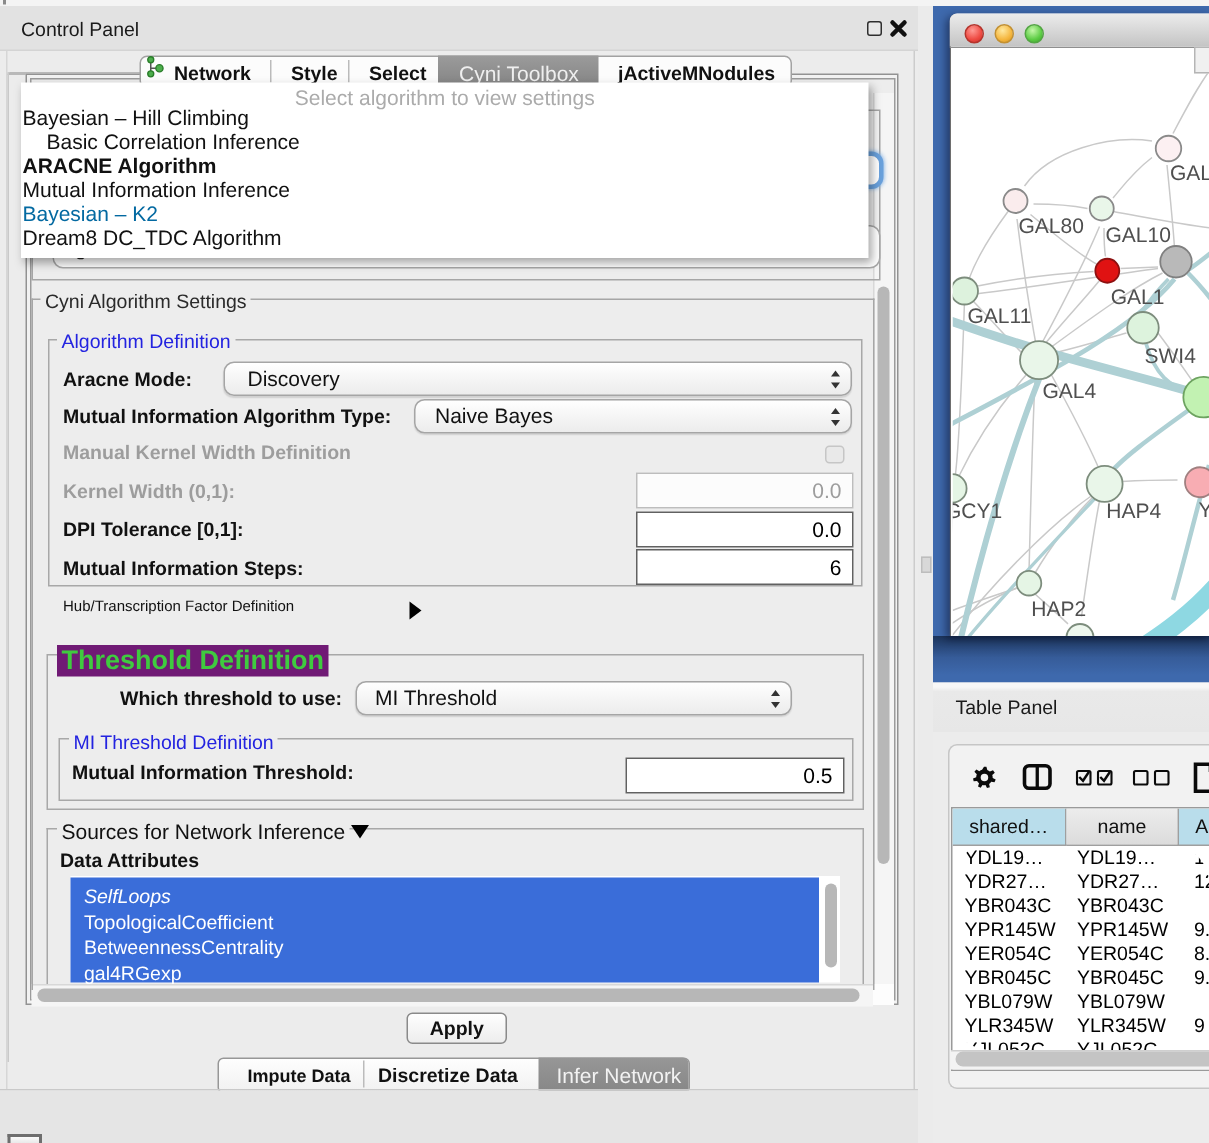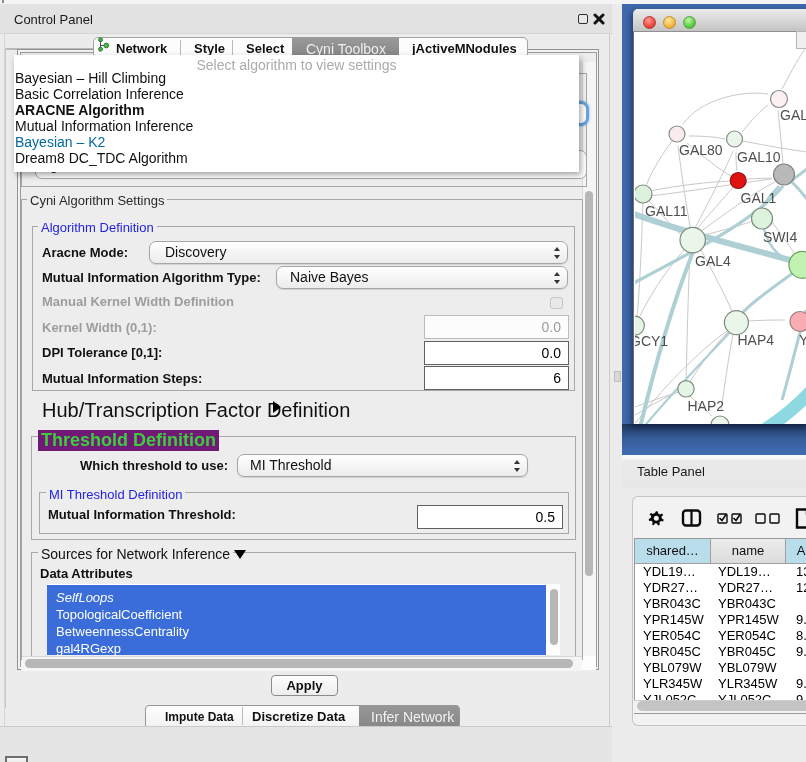--- a/index.html
+++ b/index.html
@@ -69,21 +69,21 @@
 <div class="abs" style="left:424px;top:319px;width:137px;text-align:right;font-size:14px;color:#9d9d9d;">0.0</div>
 
 <div class="abs b" style="left:42px;top:345px;font-size:13px;color:#111;text-align:right;">DPI Tolerance [0,1]:</div>
 <div class="abs" style="left:424px;top:341px;width:143px;height:22px;border:1px solid #616161;background:#fff;"></div>
 <div class="abs" style="left:424px;top:345px;width:137px;text-align:right;font-size:14px;color:#000;">0.0</div>
 
 <div class="abs b" style="left:42px;top:371px;font-size:13px;color:#111;">Mutual Information Steps:</div>
 <div class="abs" style="left:424px;top:366px;width:143px;height:22px;border:1px solid #616161;background:#fff;"></div>
 <div class="abs" style="left:424px;top:370px;width:137px;text-align:right;font-size:14px;color:#000;">6</div>
 
-<div class="abs" style="left:42px;top:399px;font-size:20px;color:#111;">Hub/Transcription Factor Definition</div>
+<div class="abs" style="left:42px;top:399px;font-size:10px;color:#111;">Hub/Transcription Factor Definition</div>
 <div class="abs" style="left:273px;top:401px;width:0;height:0;border-left:8px solid #000;border-top:6px solid transparent;border-bottom:6px solid transparent;"></div>
 
 <div class="abs" style="left:31px;top:436px;width:543px;height:102px;border:1px solid #a8a8a8;"></div>
 <div class="abs" style="left:38px;top:430px;background:#701a75;padding:0 3px;font-size:18px;color:#3fcb3f;font-weight:bold;">Threshold Definition</div>
 
 <div class="abs b" style="left:80px;top:458px;font-size:13px;color:#111;">Which threshold to use:</div>
 <div class="abs combo" style="left:237px;top:454px;width:289px;height:21px;"></div>
 <div class="abs" style="left:250px;top:457px;font-size:14px;color:#111;">MI Threshold</div>
 
 <div class="abs" style="left:39px;top:492px;width:528px;height:40px;border:1px solid #a8a8a8;"></div>
@@ -131,21 +131,21 @@
 <div class="abs" style="left:180px;top:40px;width:1px;height:15px;background:#bbb;"></div>
 <div class="abs b" style="left:194px;top:41px;font-size:13px;color:#111;">Style</div>
 <div class="abs" style="left:232px;top:40px;width:1px;height:15px;background:#bbb;"></div>
 <div class="abs b" style="left:246px;top:41px;font-size:13px;color:#111;">Select</div>
 <div class="abs" style="left:306px;top:41px;font-size:14px;color:#efefef;">Cyni Toolbox</div>
 <div class="abs b" style="left:412px;top:41px;font-size:13px;color:#111;">jActiveMNodules</div>
 
 <div class="abs" style="left:14px;top:55px;width:565px;height:117px;background:#fff;box-shadow:2px 3px 6px rgba(0,0,0,0.35);"></div>
 <div class="abs" style="left:14px;top:57px;width:565px;text-align:center;font-size:14px;color:#ababab;">Select algorithm to view settings</div>
 <div class="abs" style="left:15px;top:70px;font-size:14px;line-height:16px;color:#111;">Bayesian – Hill Climbing</div>
-<div class="abs" style="left:15px;top:86px;font-size:14px;line-height:16px;color:#111;">Basic Correlation Inference</div>
+<div class="abs" style="left:15px;top:86px;font-size:14px;line-height:16px;color:#111;padding-left:16px;">Basic Correlation Inference</div>
 <div class="abs b" style="left:15px;top:102px;font-size:14px;line-height:16px;color:#111;">ARACNE Algorithm</div>
 <div class="abs" style="left:15px;top:118px;font-size:14px;line-height:16px;color:#111;">Mutual Information Inference</div>
 <div class="abs" style="left:15px;top:134px;font-size:14px;line-height:16px;color:#0369a1;">Bayesian – K2</div>
 <div class="abs" style="left:15px;top:150px;font-size:14px;line-height:16px;color:#111;">Dream8 DC_TDC Algorithm</div>
 
 <div class="abs" style="left:612px;top:0;width:10px;height:762px;background:#ebebeb;"></div>
 <div class="abs" style="left:612px;top:0;width:194px;height:4px;background:#f4f4f4;"></div>
 <div class="abs" style="left:614px;top:371px;width:5px;height:9px;background:#d8d8d8;border:1px solid #bdbdbd;"></div>
 
 <div class="abs" style="left:622px;top:4px;width:184px;height:451px;background:#3e69ad;"></div>
@@ -263,21 +263,21 @@
   </g>
   <path d="M151 1.5 h10 l4 4 v14 h-14 z M161 1.5 v4 h4" fill="none" stroke="#0a0a0a" stroke-width="2.4"></path>
 </svg>
 
 <div class="abs" style="left:634px;top:538px;width:172px;height:174px;background:#fff;border:1px solid #9a9a9a;border-right:none;overflow:hidden;">
   <div class="abs" style="left:0;top:0;width:75px;height:24px;background:#b9ddeb;border-right:1px solid #9f9f9f;border-bottom:1px solid #9f9f9f;text-align:center;font-size:13px;color:#111;line-height:24px;">shared…</div>
   <div class="abs" style="left:76px;top:0;width:74px;height:24px;background:linear-gradient(#ececec,#dcdcdc);border-right:1px solid #9f9f9f;border-bottom:1px solid #9f9f9f;text-align:center;font-size:13px;color:#111;line-height:24px;">name</div>
   <div class="abs" style="left:151px;top:0;width:21px;height:24px;background:#b9ddeb;border-bottom:1px solid #9f9f9f;font-size:13px;color:#111;line-height:24px;">&nbsp;&nbsp;&nbsp;A</div>
 </div>
 
-<div class="abs" style="left:634px;top:563px;width:172px;height:137px;overflow:hidden;font-size:13px;color:#000;">
+<div class="abs" style="left:634px;top:563px;width:172px;height:137px;overflow:hidden;font-size:13px;color:#000;border-radius:26px;">
   <div class="abs" style="left:9px;top:1px;">YDL19…</div>
     <div class="abs" style="left:84px;top:1px;">YDL19…</div>
     <div class="abs" style="left:162px;top:1px;">13</div>
   <div class="abs" style="left:9px;top:17px;">YDR27…</div>
     <div class="abs" style="left:84px;top:17px;">YDR27…</div>
     <div class="abs" style="left:162px;top:17px;">12</div>
   <div class="abs" style="left:9px;top:33px;">YBR043C</div>
     <div class="abs" style="left:84px;top:33px;">YBR043C</div>
   <div class="abs" style="left:9px;top:49px;">YPR145W</div>
     <div class="abs" style="left:84px;top:49px;">YPR145W</div>

